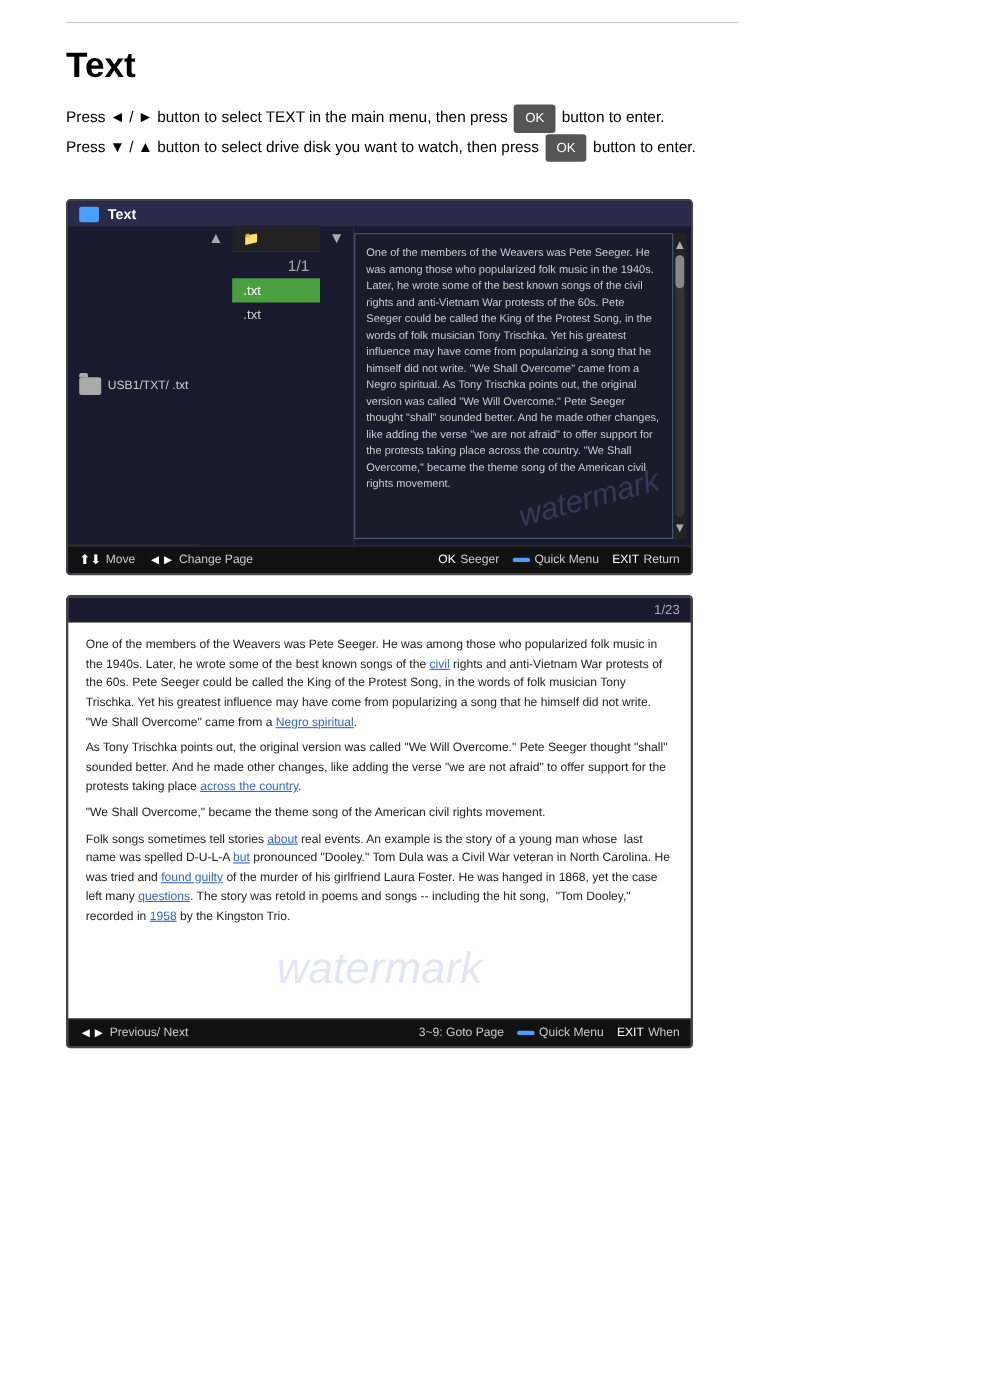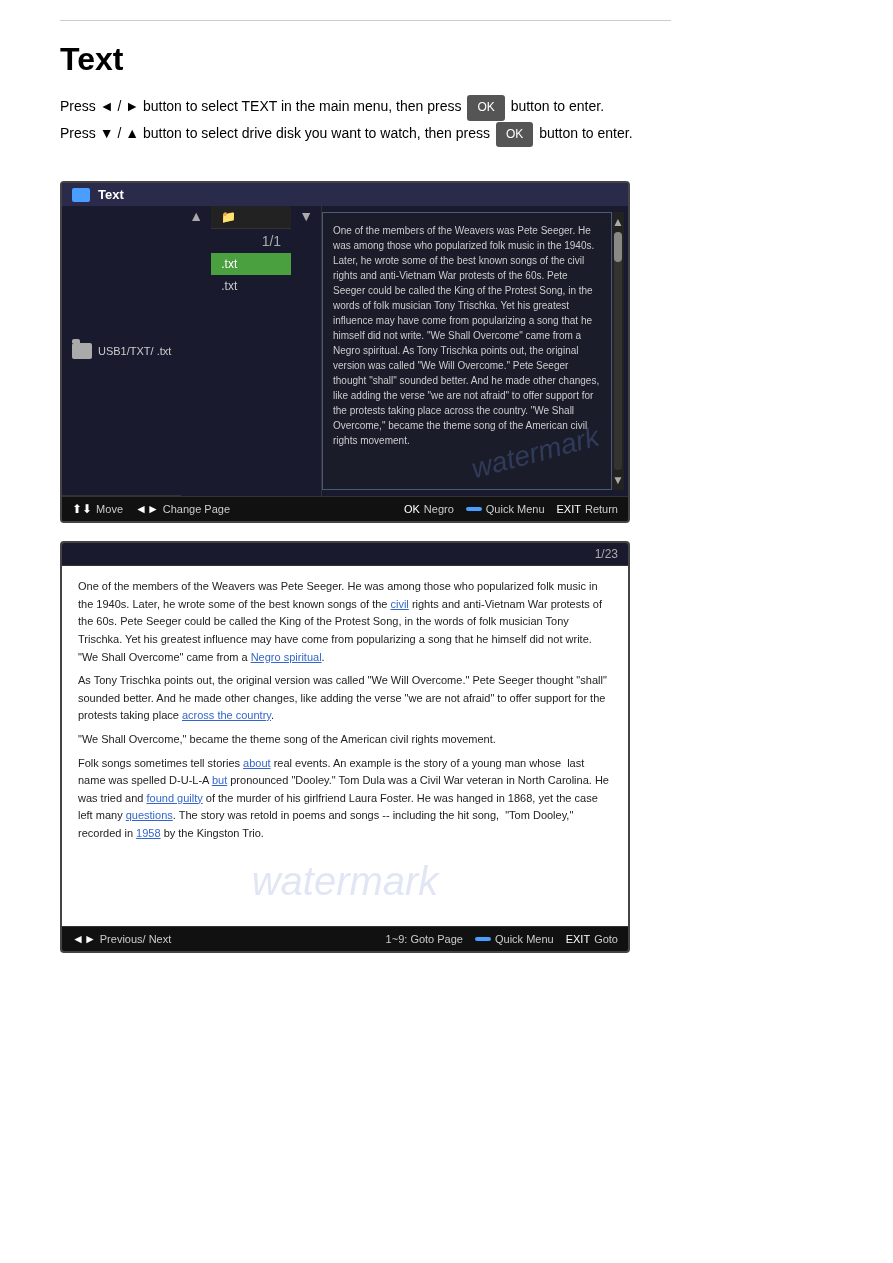--- a/index.html
+++ b/index.html
@@ -425,21 +425,21 @@
         <span class="nav-icon">⬆⬇</span>
         <span>Move</span>
       </div>
       <div class="bottom-bar-item">
         <span class="nav-icon">◄►</span>
         <span>Change Page</span>
       </div>
       <div class="bottom-spacer"></div>
       <div class="bottom-bar-item">
         <span style="color:#fff;">OK</span>
-        <span style="color:#ccc; cursor:pointer;">Negro</span>
+        <span style="color:#ccc; cursor:pointer;">Seeger</span>
       </div>
       <div class="bottom-bar-item">
         <span class="blue-btn"></span>
         <span>Quick Menu</span>
       </div>
       <div class="bottom-bar-item">
         <span style="color:#fff;">EXIT</span>
         <span style="color:#ccc;text-align:center;">Return</span>
       </div>
     </div>
@@ -478,26 +478,26 @@
       <div class="screen2-watermark">watermark</div>
     </div>
 
     <div class="screen2-bottombar">
       <div class="bottom-bar-item">
         <span class="nav-icon">◄►</span>
         <span>Previous/ Next</span>
       </div>
       <div class="bottom-spacer"></div>
       <div class="bottom-bar-item">
-        <span>1~9: Goto Page</span>
+        <span>3~9: Goto Page</span>
       </div>
       <div class="bottom-bar-item">
         <span class="blue-btn"></span>
         <span>Quick Menu</span>
       </div>
       <div class="bottom-bar-item">
         <span style="color:#fff;">EXIT</span>
-        <span style="color:#ccc;">Goto</span>
+        <span style="color:#ccc;">When</span>
       </div>
     </div>
   </div>
 
 </div>
 
 </body></html>

